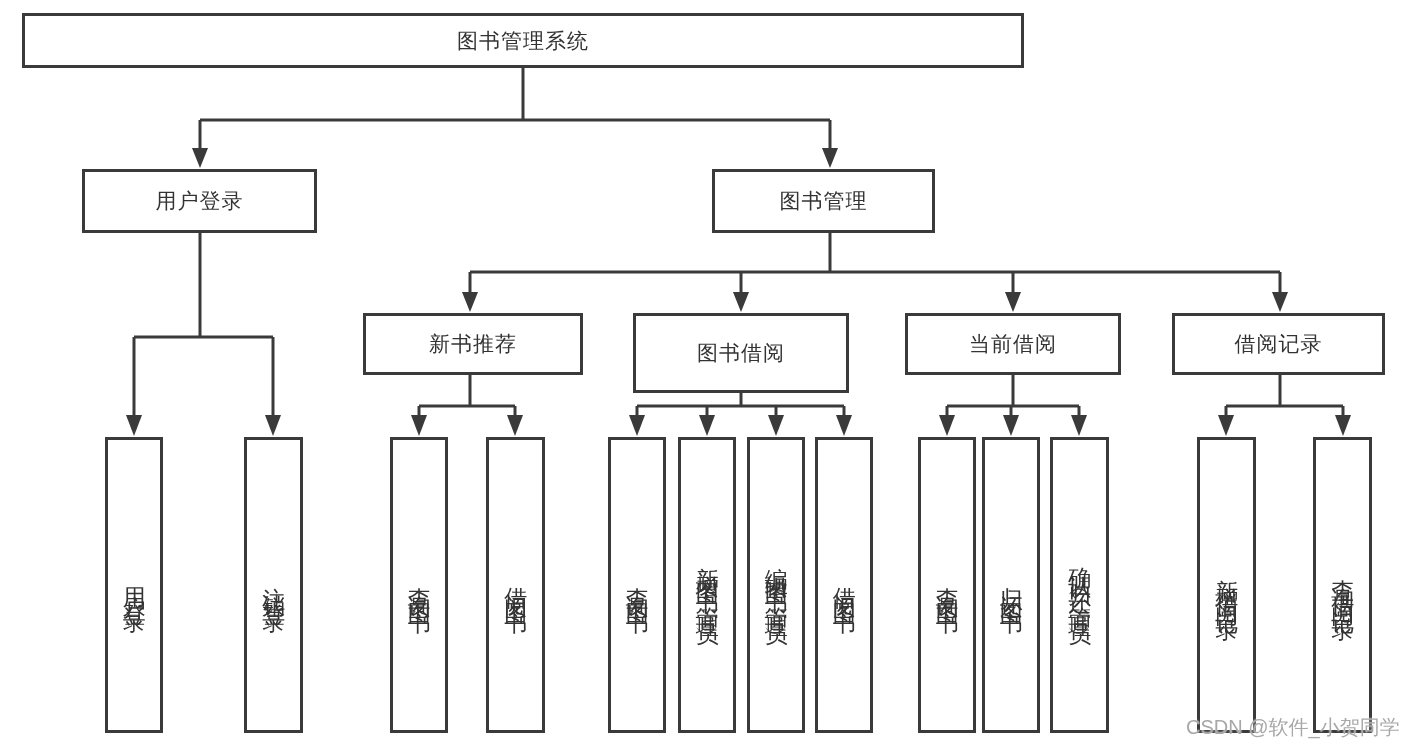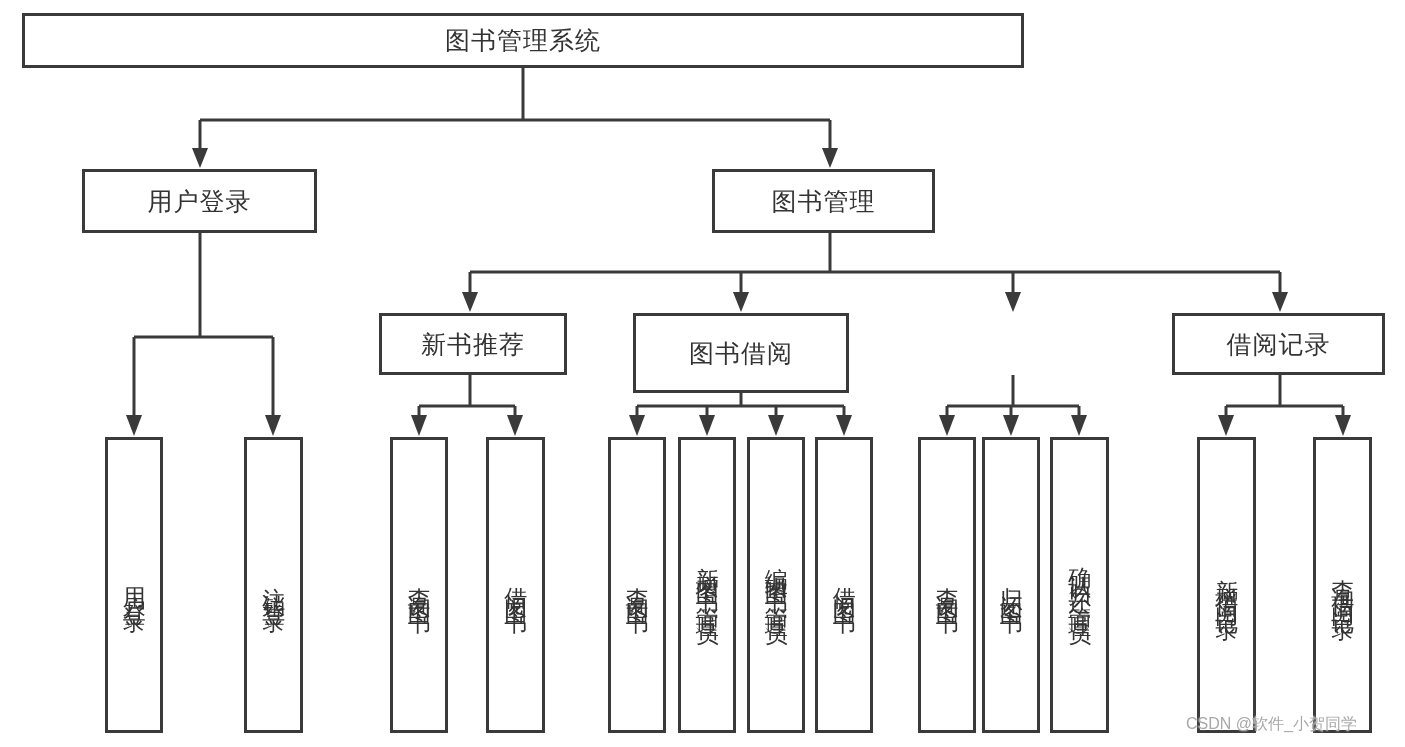--- a/index.html
+++ b/index.html
@@ -35,37 +35,37 @@
     position: absolute;
     box-sizing: border-box;
     background: var(--background, #ffffff);
     border: 3px solid var(--line, #3a3a3a);
     display: flex;
     align-items: center;
     justify-content: center;
     color: var(--text, #333333);
   }
   .hbox {
-    font-size: 25px;
+    font-size: 21px;
     letter-spacing: 1px;
     white-space: nowrap;
   }
   .vbox span {
     writing-mode: vertical-rl;
     text-orientation: mixed;
     font-size: 23px;
     letter-spacing: 8px;
     line-height: 1.1;
     white-space: nowrap;
   }
   .watermark {
     position: absolute;
     left: 1186px;
     top: 714px;
-    font-size: 16px;
+    font-size: 20px;
     color: var(--watermark, #a8a8a8);
     text-shadow: 0 0 2px #ffffff;
     white-space: nowrap;
   }
 </style>
 </head>
 <body>
 
 <div class="canvas">
 
@@ -143,22 +143,23 @@
       <path d="M1343 406 V415"></path>
       <polygon points="1335,415 1351,415 1343,436"></polygon>
     </g>
   </svg>
 
   <div class="box hbox" style="left:22px;top:13px;width:1002px;height:55px">图书管理系统</div>
 
   <div class="box hbox" style="left:82px;top:169px;width:235px;height:64px">用户登录</div>
   <div class="box hbox" style="left:712px;top:169px;width:223px;height:64px">图书管理</div>
 
-  <div class="box hbox" style="left:379px;top:313px;width:188px;height:62px">新书推荐</div>
+  <div class="box hbox" style="left:363px;top:313px;width:220px;height:62px">新书推荐</div>
   <div class="box hbox" style="left:633px;top:313px;width:216px;height:80px">图书借阅</div>
+  <div class="box hbox" style="left:905px;top:313px;width:216px;height:62px">当前借阅</div>
   <div class="box hbox" style="left:1172px;top:313px;width:213px;height:62px">借阅记录</div>
 
   <div class="box vbox" style="left:105px;top:437px;width:58px;height:296px">
     <span>用户登录</span>
   </div>
   <div class="box vbox" style="left:244px;top:437px;width:59px;height:296px">
     <span>注销登录</span>
   </div>
 
   <div class="box vbox" style="left:390px;top:437px;width:58px;height:296px">

